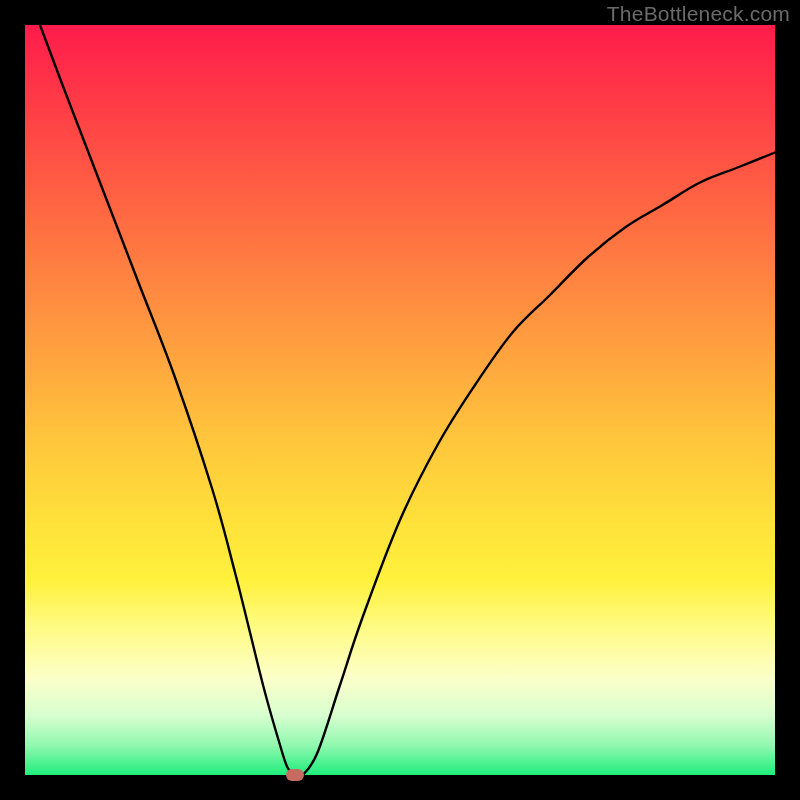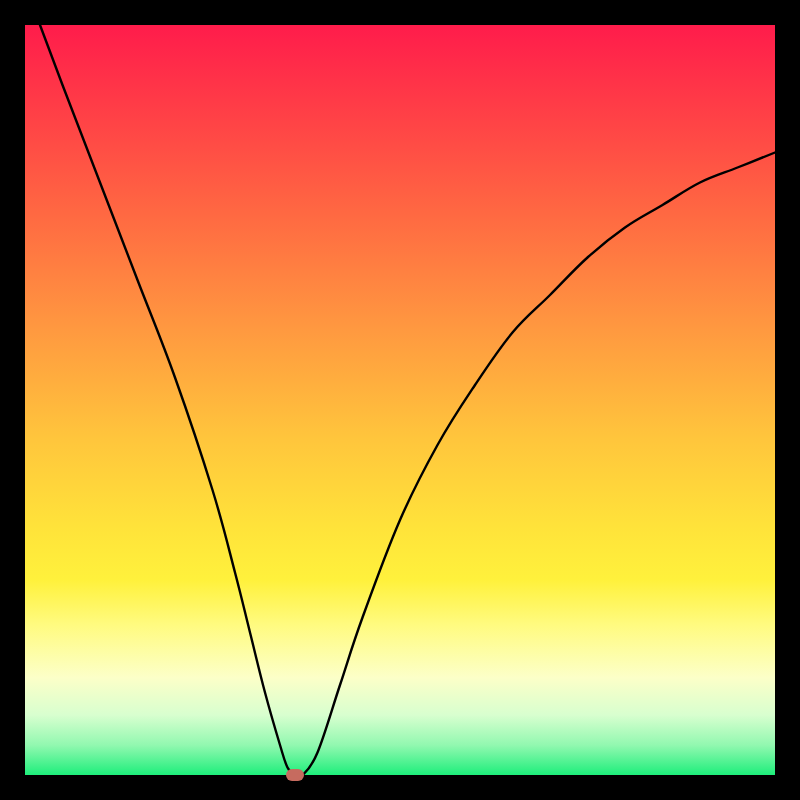--- a/index.html
+++ b/index.html
@@ -60,19 +60,20 @@
     height: 12px;
     border-radius: 6px / 6px;
     background: #c66b5f;
     transform: translate(-50%, -50%);
   }
 </style>
 </head>
 <body>
 
 <div class="frame">
+  <div class="watermark">TheBottleneck.com</div>
   <div class="plot-area">
     <svg class="curve" viewBox="0 0 750 750" preserveAspectRatio="none">
       <path id="curve-path" fill="none" stroke="#000" stroke-width="2.4" stroke-linejoin="round" stroke-linecap="round" d="M 15.00 0.00 C 19.05 10.80, 26.70 31.65, 37.50 60.00 C 48.30 88.35, 61.50 122.40, 75.00 157.50 C 88.50 192.60, 99.00 219.90, 112.50 255.00 C 126.00 290.10, 136.50 314.70, 150.00 352.50 C 163.50 390.30, 176.70 429.90, 187.50 465.00 C 198.30 500.10, 203.25 521.85, 210.00 547.50 C 216.75 573.15, 219.60 585.90, 225.00 607.50 C 230.40 629.10, 234.60 647.25, 240.00 667.50 C 245.40 687.75, 250.95 706.50, 255.00 720.00 C 259.05 733.50, 259.80 737.10, 262.50 742.50 C 265.20 747.90, 267.30 748.65, 270.00 750.00 C 272.70 751.35, 273.45 754.05, 277.50 750.00 C 281.55 745.95, 285.75 743.70, 292.50 727.50 C 299.25 711.30, 306.90 684.30, 315.00 660.00 C 323.10 635.70, 326.70 622.20, 337.50 592.50 C 348.30 562.80, 361.50 526.05, 375.00 495.00 C 388.50 463.95, 399.00 444.30, 412.50 420.00 C 426.00 395.70, 436.50 380.25, 450.00 360.00 C 463.50 339.75, 474.00 323.70, 487.50 307.50 C 501.00 291.30, 511.50 283.50, 525.00 270.00 C 538.50 256.50, 549.00 244.65, 562.50 232.50 C 576.00 220.35, 586.50 211.95, 600.00 202.50 C 613.50 193.05, 624.00 188.10, 637.50 180.00 C 651.00 171.90, 661.50 164.25, 675.00 157.50 C 688.50 150.75, 699.00 147.90, 712.50 142.50 C 726.00 137.10, 743.25 130.20, 750.00 127.50"></path>
     </svg>
     <div id="marker" class="marker" style="left: 270px; top: 750px; background: rgb(198, 107, 95);"></div>
   </div>
 </div>
 
 </body></html>

